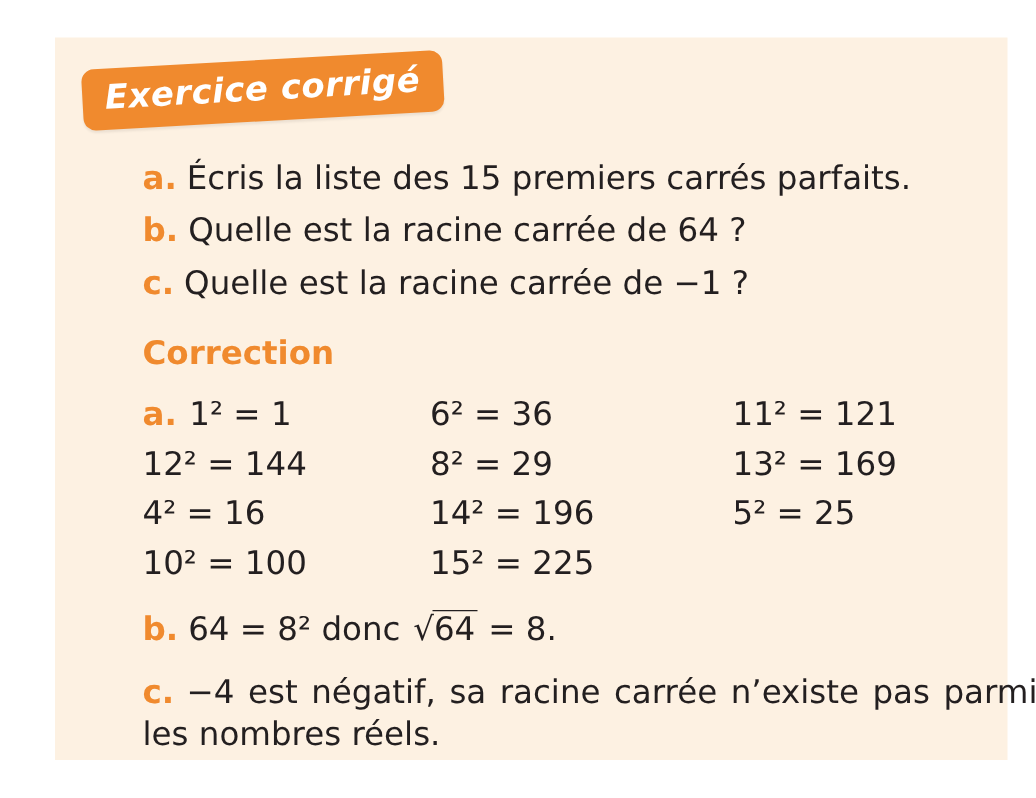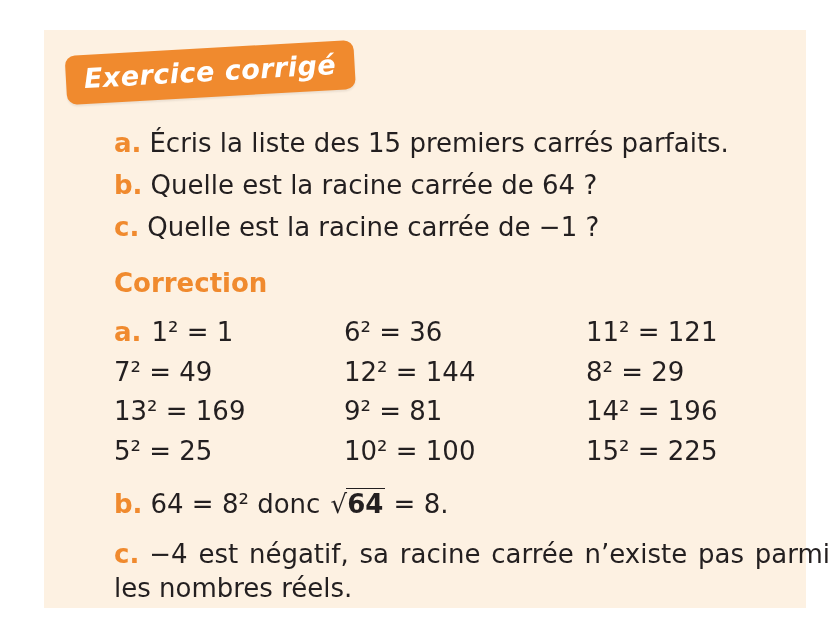--- a/index.html
+++ b/index.html
@@ -106,21 +106,20 @@
     position: relative;
     padding-left: 2px;
   }
   .sqrt .radic {
     font-size: 26px;
   }
   .radicand {
     border-top: 1.5px solid #231f20;
     padding: 0 2px 0 1px;
     margin-left: -1px;
-    font-weight: bold;
   }
 </style>
 </head>
 <body>
 
 <div class="page">
 
   <div class="card">
 
     <div class="badge">Exercice corrigé</div>
@@ -142,27 +141,26 @@
       <div class="correction-title">Correction</div>
 
       <div class="grid">
 
         <div class="cell first-cell">
           <span class="lbl">a.</span><span>1² = 1</span>
         </div>
         <div class="cell">6² = 36</div>
         <div class="cell">11² = 121</div>
 
-        <div class="cell">7² = 49</div>
         <div class="cell">12² = 144</div>
 
         <div class="cell">8² = 29</div>
         <div class="cell">13² = 169</div>
 
-        <div class="cell">9² = 81</div>
+        <div class="cell">4² = 16</div>
         <div class="cell">14² = 196</div>
 
         <div class="cell">5² = 25</div>
         <div class="cell">10² = 100</div>
         <div class="cell">15² = 225</div>
 
       </div>
 
       <div class="b-line">
         <span class="lbl">b.</span><span>64 = 8² donc</span>

